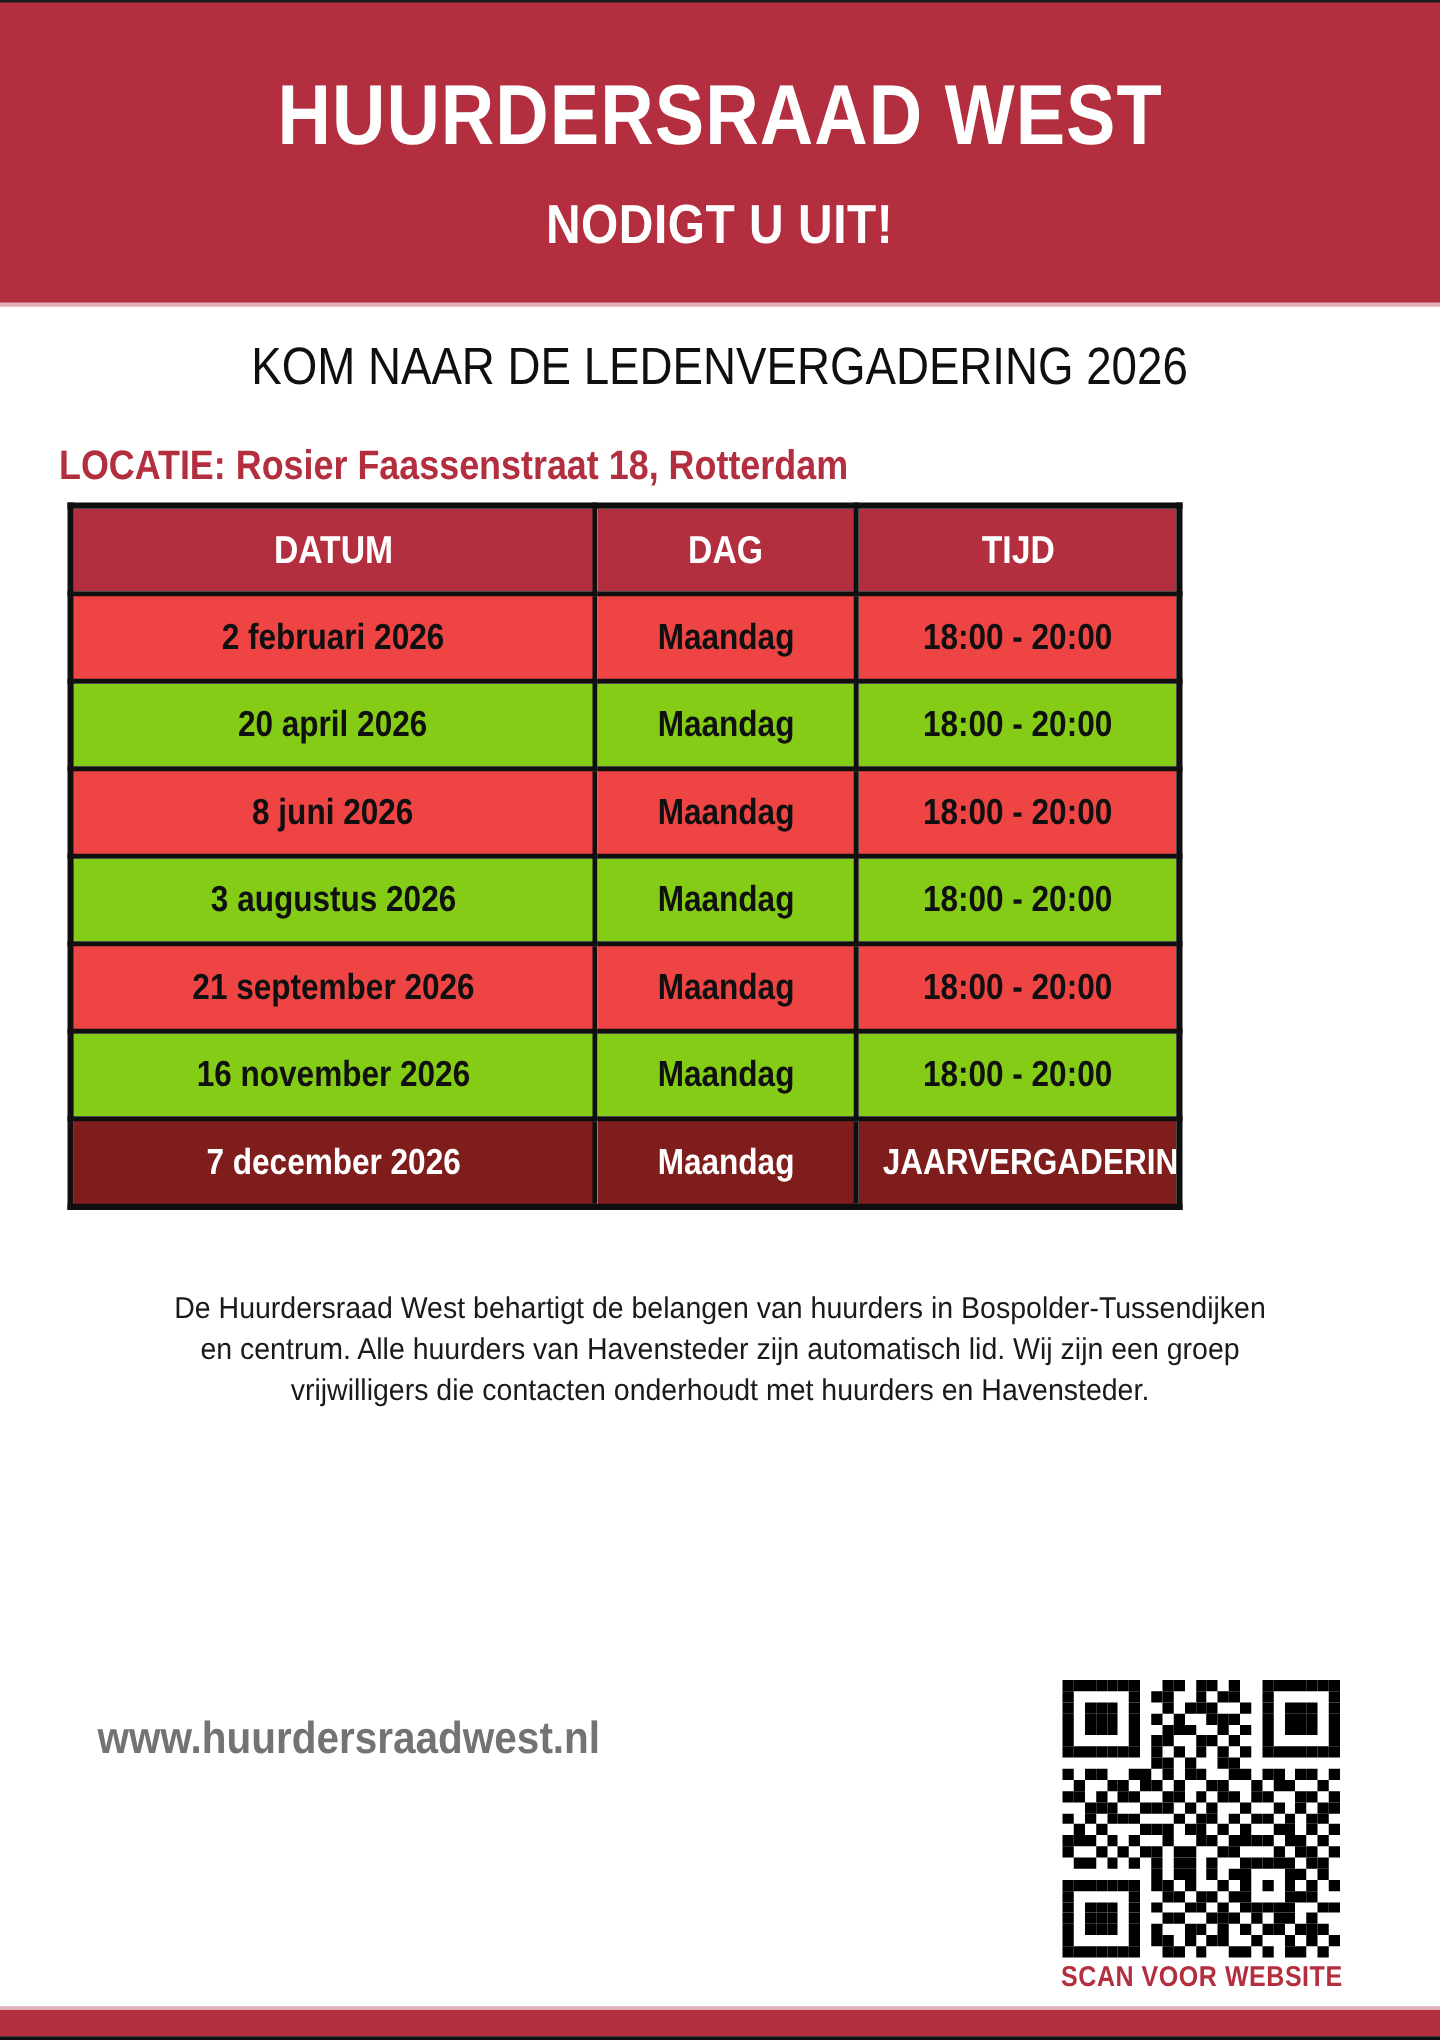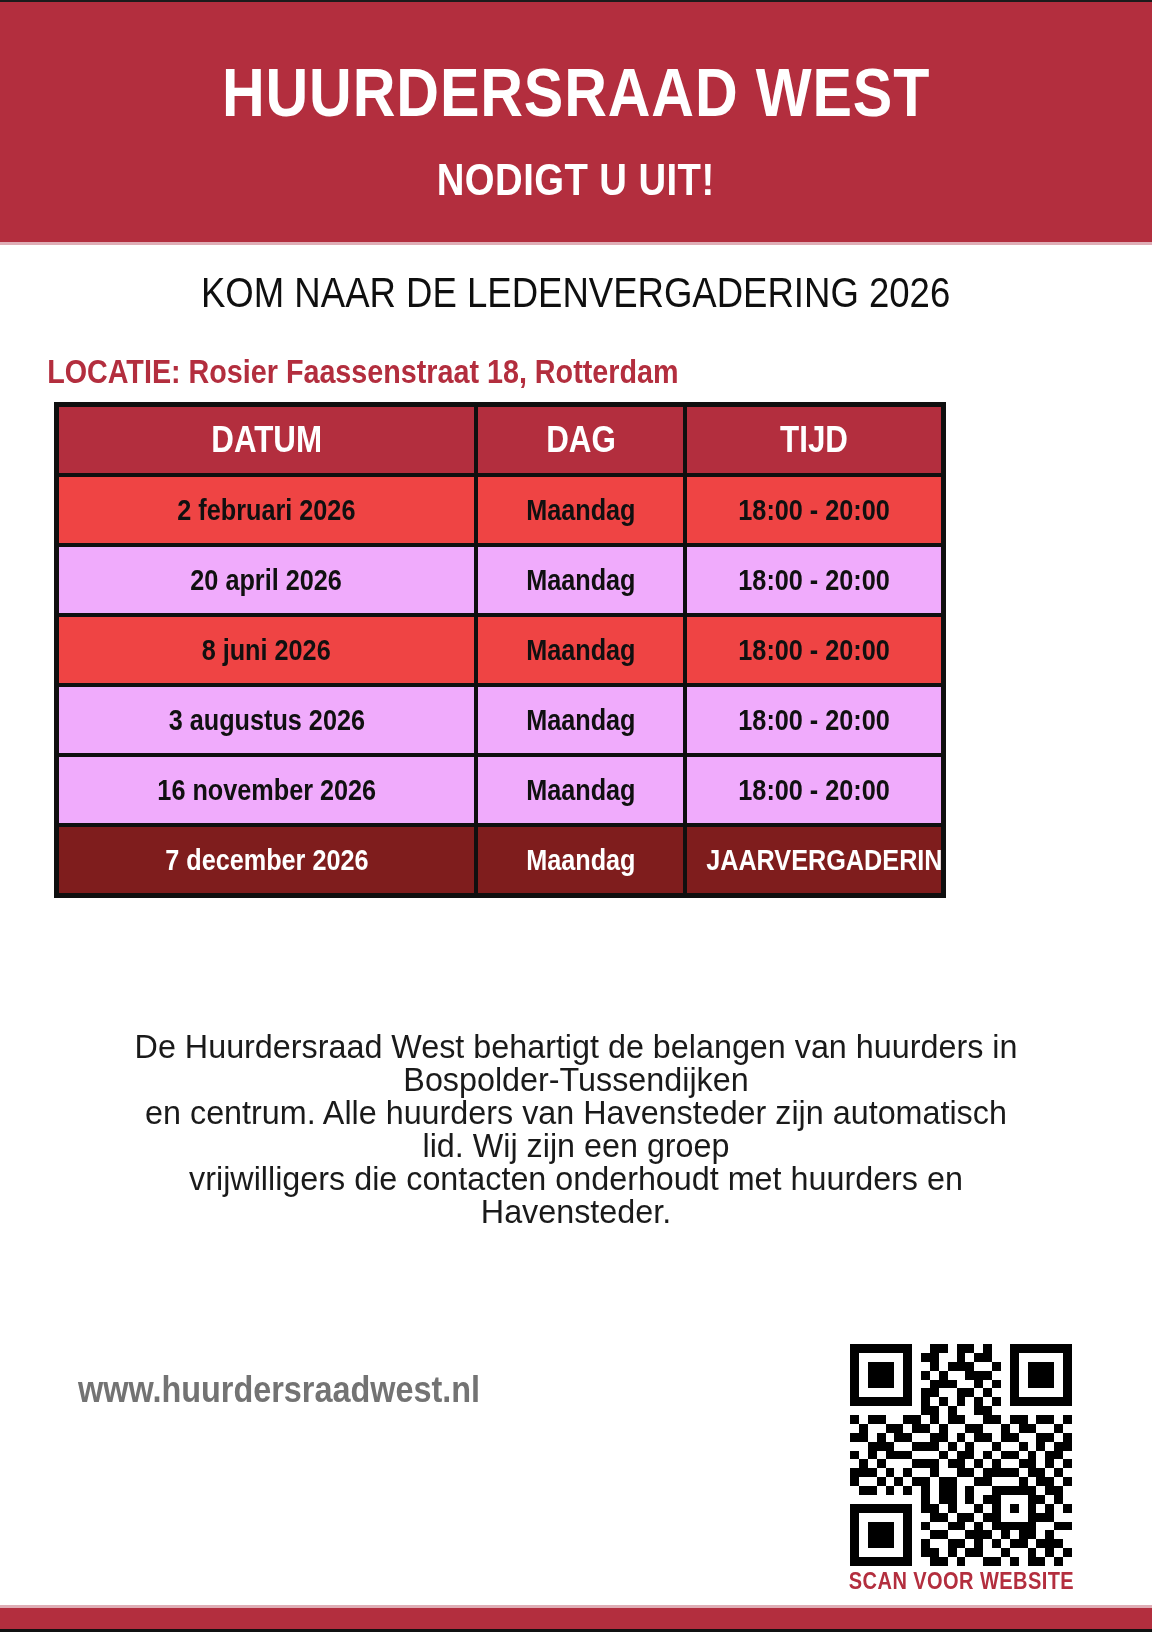--- a/index.html
+++ b/index.html
@@ -30,28 +30,28 @@
     border-collapse:collapse; table-layout:fixed;
     border:5px solid #0f0f0f;
   }
   table.schedule col.c-datum { width:47.3%; }
   table.schedule col.c-dag   { width:23.6%; }
   table.schedule col.c-tijd  { width:29.1%; }
   table.schedule th, table.schedule td {
     border:4px solid #0f0f0f; height:66px; text-align:center; vertical-align:middle;
     padding:0; overflow:hidden;
   }
-  table.schedule th { background:#B32E3E; color:#ffffff; font-size:36px; font-weight:bold; }
+  table.schedule th { background:#B32E3E; color:#ffffff; font-size:31px; font-weight:bold; }
   table.schedule td { background:#ef4444; color:#101010; font-size:29px; font-weight:bold; }
-  table.schedule tr.alt td { background:#f0abfc; }
+  table.schedule tr.alt td { background:#84cc16; }
   table.schedule tr.highlight td { background:#7f1d1d; color:#ffffff; }
 
   .about-text {
     position:absolute; top:1030px; left:96px; width:960px; text-align:center;
-    font-size:34px; color:#1a1a1a; line-height:33px; font-weight:normal;
+    font-size:24px; color:#1a1a1a; line-height:33px; font-weight:normal;
   }
   .about-text > div { transform:scaleX(0.95); transform-origin:50% 50%; }
 
   .website-url {
     position:absolute; left:78px; top:1372px;
     font-size:36px; font-weight:bold; color:#737373; line-height:1;
   }
 
   .qr-code {
     position:absolute; left:850px; top:1344px; width:222px; height:222px;
@@ -125,20 +125,25 @@
         <tr>
           <td><span class="cond">8 juni 2026</span></td>
           <td><span class="cond">Maandag</span></td>
           <td><span class="cond">18:00 - 20:00</span></td>
         </tr>
         <tr class="alt">
           <td><span class="cond">3 augustus 2026</span></td>
           <td><span class="cond">Maandag</span></td>
           <td><span class="cond">18:00 - 20:00</span></td>
         </tr>
+        <tr>
+          <td><span class="cond">21 september 2026</span></td>
+          <td><span class="cond">Maandag</span></td>
+          <td><span class="cond">18:00 - 20:00</span></td>
+        </tr>
         <tr class="alt">
           <td><span class="cond">16 november 2026</span></td>
           <td><span class="cond">Maandag</span></td>
           <td><span class="cond">18:00 - 20:00</span></td>
         </tr>
         <tr class="highlight">
           <td><span class="cond">7 december 2026</span></td>
           <td><span class="cond">Maandag</span></td>
           <td><span class="cond">JAARVERGADERING</span></td>
         </tr>

